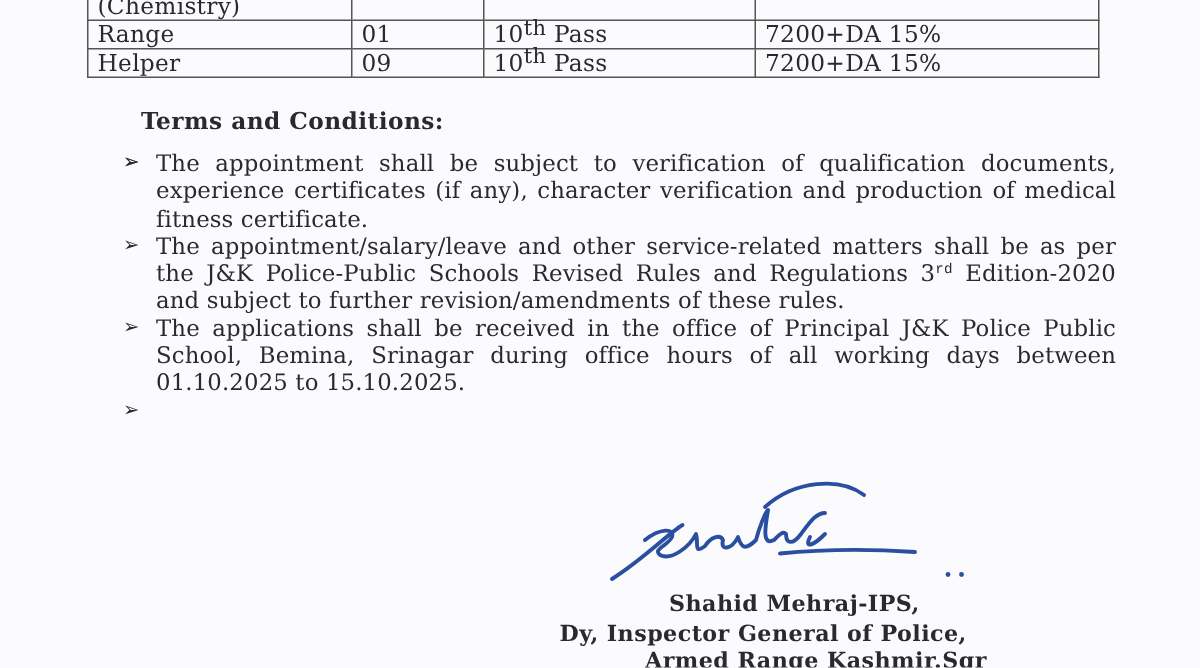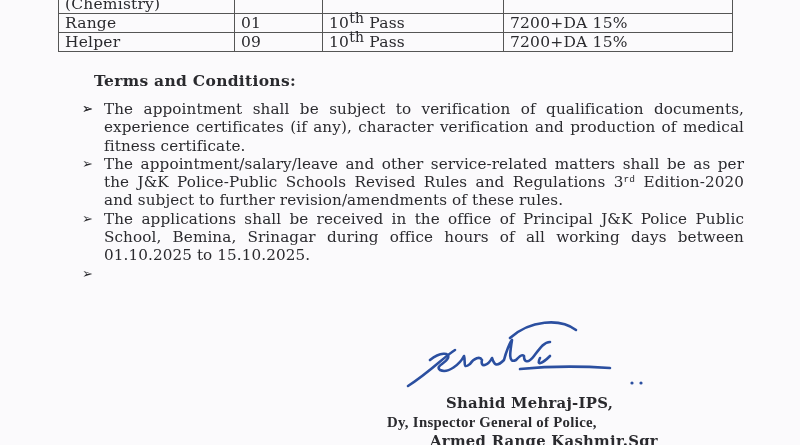--- a/index.html
+++ b/index.html
@@ -93,14 +93,14 @@
     <path d="M30 48 C40 40, 50 40, 48 46 C45 52, 35 54, 40 58 C48 62, 60 52, 64 44 C66 50, 62 58, 70 52 C74 46, 80 44, 82 48 C80 56, 88 54, 92 46 C94 52, 96 56, 104 48 C106 40, 110 30, 112 28 C110 40, 108 52, 116 48 C120 44, 122 42, 124 44 C124 50, 128 52, 134 44 C140 36, 144 30, 150 30"></path>
     <path d="M110 26 C130 8, 160 6, 176 18"></path>
     <path d="M140 46 C136 54, 142 52, 150 44"></path>
     <path d="M120 57 C150 54, 180 54, 210 56"></path>
   </g>
   <circle cx="232" cy="71" r="1.6" fill="#2b4fa0"></circle>
   <circle cx="241" cy="71" r="1.6" fill="#2b4fa0"></circle>
 </svg>
 
 <div class="signer" style="left:446px; top:394px;">Shahid Mehraj-IPS,</div>
-<div class="signer" style="left:387px; top:414px;font-family:Liberation Serif, serif;">Dy, Inspector General of Police,</div>
+<div class="signer" style="left:373px; top:414px;">Dy, Inspector General of Police,</div>
 <div class="signer" style="left:430px; top:432px;">Armed Range Kashmir.Sgr</div>
 
 </body></html>

